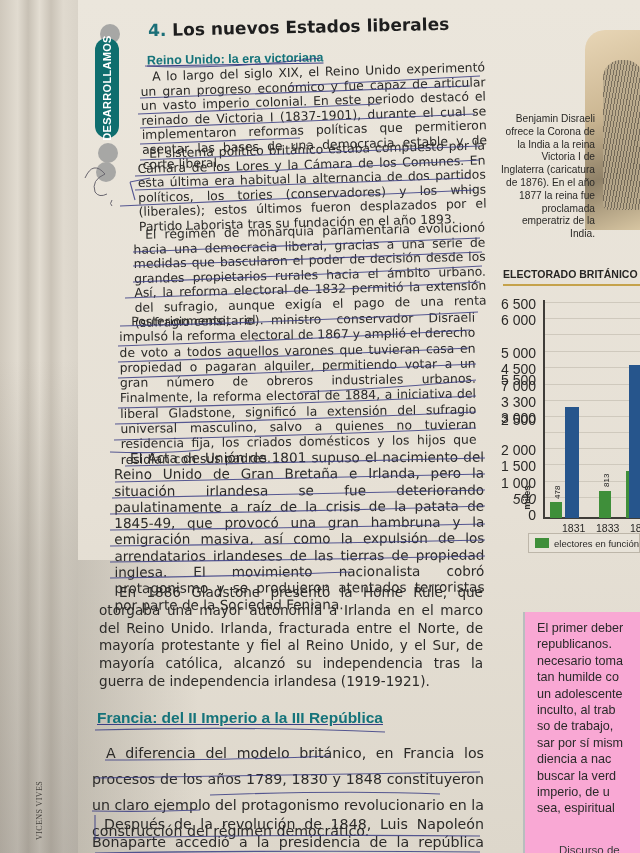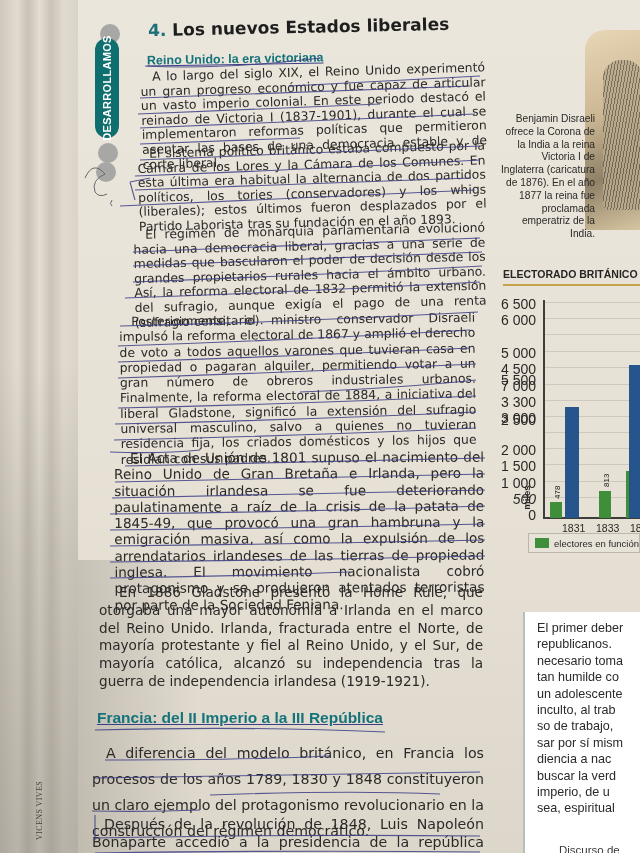--- a/index.html
+++ b/index.html
@@ -122,21 +122,21 @@
     .legend {
       position: absolute; left: 528px; top: 533px; width: 112px; height: 20px;
       border: 1px solid #bdb6a9; background: #e8e3d9;
       display: flex; align-items: center; gap: 5px; padding-left: 6px; overflow: hidden;
     }
     .legend .swatch { width: 14px; height: 10px; background: #3f8f3a; flex: none; }
     .legend span { font-family: "Liberation Sans", sans-serif; font-size: 9.5px; white-space: nowrap; color: #2a2927; }
     
     .quote-box {
       position: absolute; left: 523px; top: 612px; width: 117px; height: 241px;
-      background: #ffffff;
+      background: #f9a8d4;
       box-shadow: inset 2px 0 0 #b8bebe;
       overflow: hidden;
     }
     .quote-box p {
       position: absolute; left: 14px; top: 8px; width: 200px;
       font-family: "Liberation Sans", sans-serif; font-size: 12.6px; line-height: 16.4px; color: #2a2a2a;
     }
     .quote-box .source {
       position: absolute; left: 36px; top: 232px; font-size: 11.5px; color: #3a3a3a; white-space: nowrap;
       font-family: "Liberation Sans", sans-serif;

